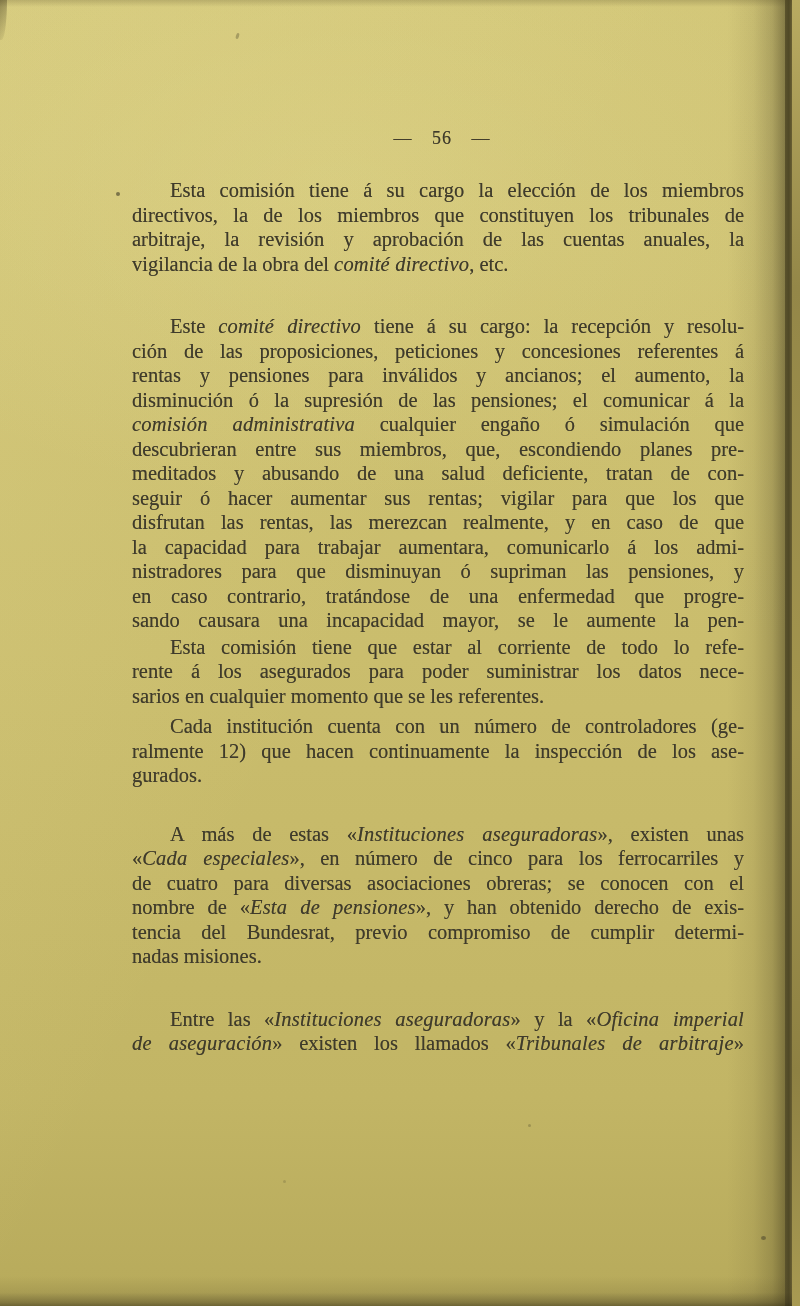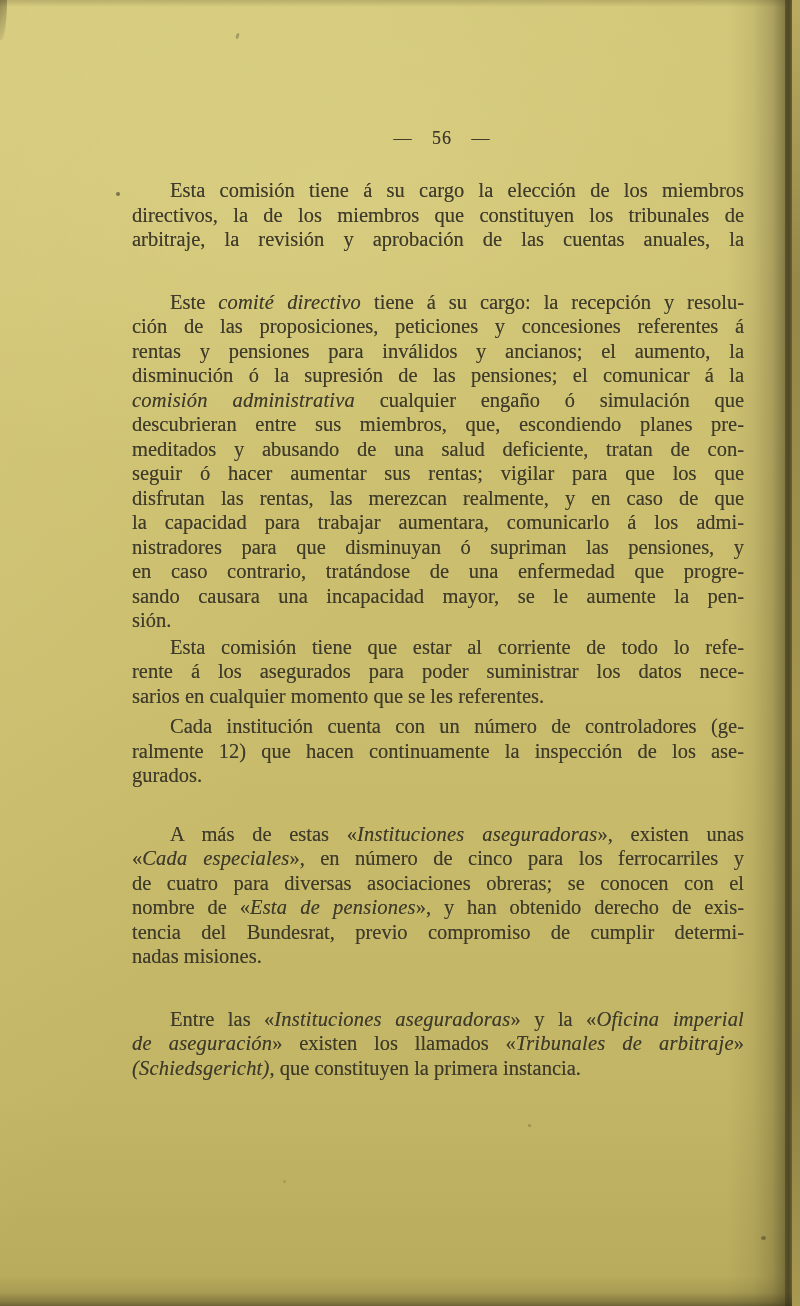--- a/index.html
+++ b/index.html
@@ -88,36 +88,36 @@
 
 <div class="page">
 
   <div class="folio">— 56 —</div>
 
   <div class="text-block" id="text-block">
       <div class="para">
         <div class="line first">Esta comisión tiene á su cargo la elección de los miembros</div>
         <div class="line">directivos, la de los miembros que constituyen los tribunales de</div>
         <div class="line">arbitraje, la revisión y aprobación de las cuentas anuales, la</div>
+        <div class="line last">vigilancia de la obra del <i>comité directivo</i>, etc.</div>
       </div>
       <div class="para gap-lg">
         <div class="line first">Este <i>comité directivo</i> tiene á su cargo: la recepción y resolu-</div>
         <div class="line">ción de las proposiciones, peticiones y concesiones referentes á</div>
         <div class="line">rentas y pensiones para inválidos y ancianos; el aumento, la</div>
         <div class="line">disminución ó la supresión de las pensiones; el comunicar á la</div>
         <div class="line"><i>comisión administrativa</i> cualquier engaño ó simulación que</div>
         <div class="line">descubrieran entre sus miembros, que, escondiendo planes pre-</div>
         <div class="line">meditados y abusando de una salud deficiente, tratan de con-</div>
         <div class="line">seguir ó hacer aumentar sus rentas; vigilar para que los que</div>
         <div class="line">disfrutan las rentas, las merezcan realmente, y en caso de que</div>
         <div class="line">la capacidad para trabajar aumentara, comunicarlo á los admi-</div>
         <div class="line">nistradores para que disminuyan ó supriman las pensiones, y</div>
         <div class="line">en caso contrario, tratándose de una enfermedad que progre-</div>
         <div class="line">sando causara una incapacidad mayor, se le aumente la pen-</div>
-        <div class="line last">sión.</div>
       </div>
       <div class="para gap-xs">
         <div class="line first">Esta comisión tiene que estar al corriente de todo lo refe-</div>
         <div class="line">rente á los asegurados para poder suministrar los datos nece-</div>
         <div class="line last">sarios en cualquier momento que se les referentes.</div>
       </div>
       <div class="para gap-sm">
         <div class="line first">Cada institución cuenta con un número de controladores (ge-</div>
         <div class="line">ralmente 12) que hacen continuamente la inspección de los ase-</div>
         <div class="line last">gurados.</div>
@@ -126,21 +126,20 @@
         <div class="line first">A más de estas «<i>Instituciones aseguradoras</i>», existen unas</div>
         <div class="line">«<i>Cada especiales</i>», en número de cinco para los ferrocarriles y</div>
         <div class="line">de cuatro para diversas asociaciones obreras; se conocen con el</div>
         <div class="line">nombre de «<i>Esta de pensiones</i>», y han obtenido derecho de exis-</div>
         <div class="line">tencia del Bundesrat, previo compromiso de cumplir determi-</div>
         <div class="line last">nadas misiones.</div>
       </div>
       <div class="para gap-lg">
         <div class="line first">Entre las «<i>Instituciones aseguradoras</i>» y la «<i>Oficina imperial</i></div>
         <div class="line"><i>de aseguración</i>» existen los llamados «<i>Tribunales de arbitraje</i>»</div>
-        <div class="line last"><i>(Schiedsgericht)</i>, que constituyen la primera instancia.</div>
       </div>
     </div>
 
   <div class="edge-right"></div>
   <div class="edge-line"></div>
   <div class="edge-sliver"></div>
   <div class="edge-bottom"></div>
   <div class="edge-top"></div>
   <div class="corner-smudge"></div>
 

